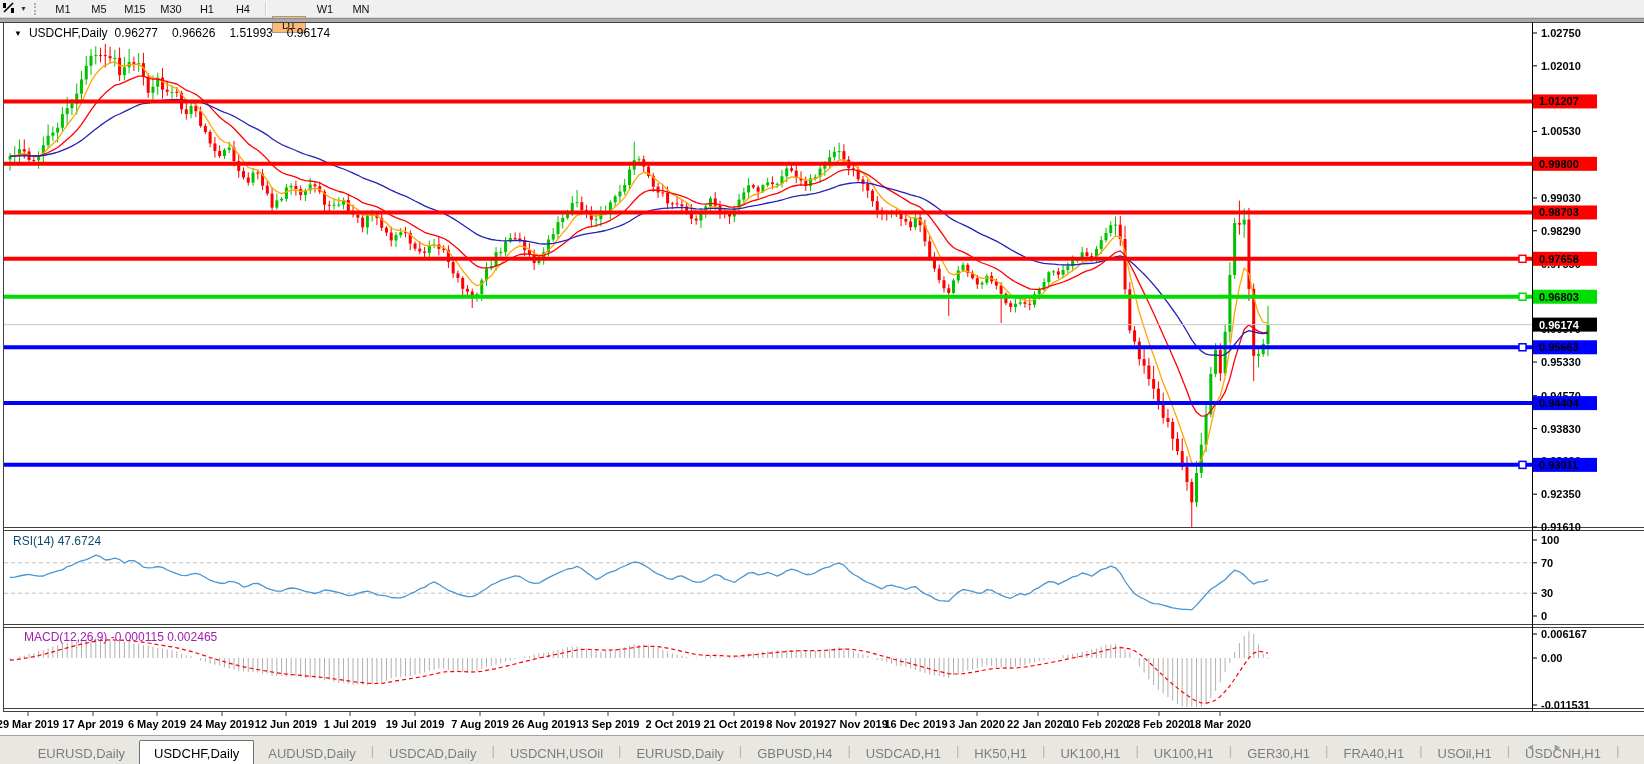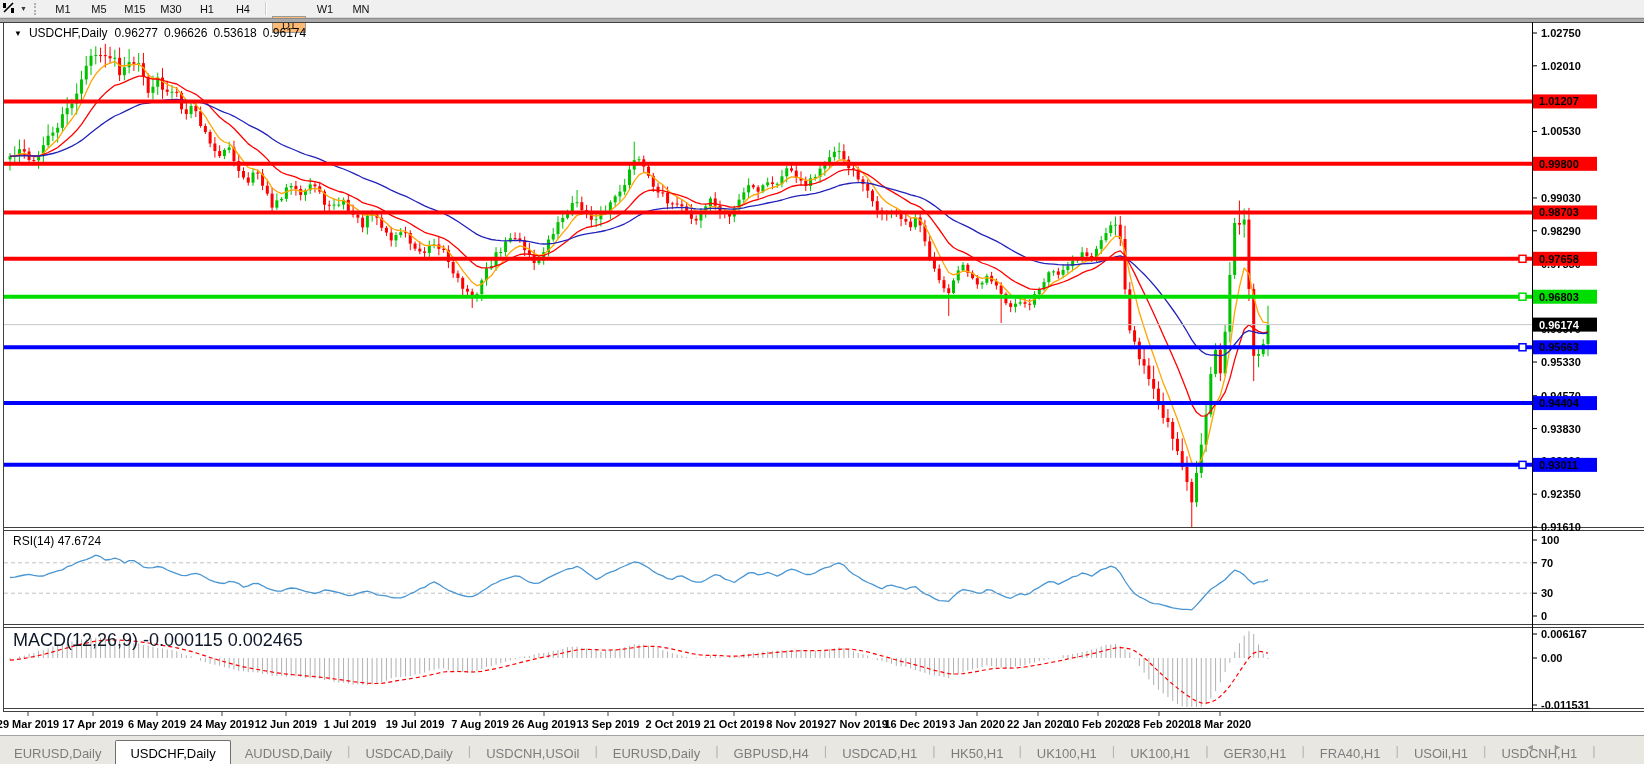--- a/index.html
+++ b/index.html
@@ -9,25 +9,25 @@
   #mdi-strip{position:absolute;left:0;top:18px;width:1644px;height:4px;background:#a9a9a9;border-top:1px solid #8c8c8c;}
   .tfbtn{height:15px;min-width:26px;padding:0 3px;display:flex;align-items:center;justify-content:center;
          border:1px solid transparent;margin:0 1px;cursor:default;}
   .tfbtn.active{background:#fdba74;border:1px solid #9a9a9a;margin-top:32px;}
   .grip{width:3px;height:12px;border-left:2px dotted #b0b0b0;margin:0 6px 0 4px;}
   .tsep{width:1px;height:13px;background:#cccccc;border-right:1px solid #ffffff;margin:0 4px;}
   #tool-icon{margin-left:2px;}
   #tool-caret{font-size:7px;color:#333;margin:0 3px 0 4px;}
   #chart-title{position:absolute;left:14px;top:26px;font-size:12px;color:#000;display:flex;gap:7px;align-items:center;z-index:30;}
   #chart-title .caret{font-size:8px;}
-  #rsi-label{position:absolute;left:13px;top:534px;font-size:12px;color:#000000;z-index:30;}
-  #macd-label{position:absolute;left:13px;top:630px;font-size:18px;color:#0f172a;z-index:30;}
+  #rsi-label{position:absolute;left:13px;top:534px;font-size:12px;color:#0c4a6e;z-index:30;}
+  #macd-label{position:absolute;left:24px;top:630px;font-size:12px;color:#a21caf;z-index:30;}
   #chart-svg{position:absolute;left:0;top:0;z-index:10;}
   #tabbar{position:absolute;left:0;top:735px;width:1644px;height:29px;background:#e8e7e2;
-          border-top:1px solid #a2a2a2;display:flex;align-items:flex-end;font-size:13px;color:#7d7d7d;}
+          border-top:1px solid #a2a2a2;display:flex;align-items:flex-end;font-size:13px;color:#7d7d7d;justify-content:center;}
   .tab{height:23px;display:flex;align-items:center;padding:0 14px;white-space:nowrap;cursor:default;}
   .tab.active{background:#ffffff;border:1px solid #6f6f6f;border-bottom:none;border-radius:2px 2px 0 0;
               color:#000;height:24px;}
   .tabdiv{color:#b4b4b4;align-self:center;padding:0 1px;}
   #tab-arrows{position:absolute;right:74px;top:742px;font-size:9px;color:#9a9a9a;letter-spacing:8px;z-index:40;}
   svg text{font-family:"Liberation Sans",sans-serif;}
 </style>
 </head>
 <body>
 
@@ -52,24 +52,24 @@
       <span class="tfbtn active">D1</span>
       <span class="tfbtn">W1</span>
       <span class="tfbtn">MN</span>
     </span>
 </div>
 <div id="mdi-strip"></div>
 
 <div id="chart-title">
   <span class="caret">▼</span>
   <span>USDCHF,Daily</span>
-  <span style="display:flex;gap:6px;align-items:center;">
+  <span style="display:flex;gap:14px;align-items:center;">
     <span>0.96277</span>
     <span>0.96626</span>
-    <span>0.53618</span>
+    <span>1.51993</span>
     <span>0.96174</span>
   </span>
 </div>
 
 <div id="rsi-label">RSI(14) 47.6724</div>
 <div id="macd-label">MACD(12,26,9) -0.000115 0.002465</div>
 
 <svg id="chart-svg" width="1644" height="764">
     <g>
       <line x1="10" y1="153.00017331566016" x2="10" y2="170.60204519405528" stroke="#00c200" stroke-width="1"></line>

